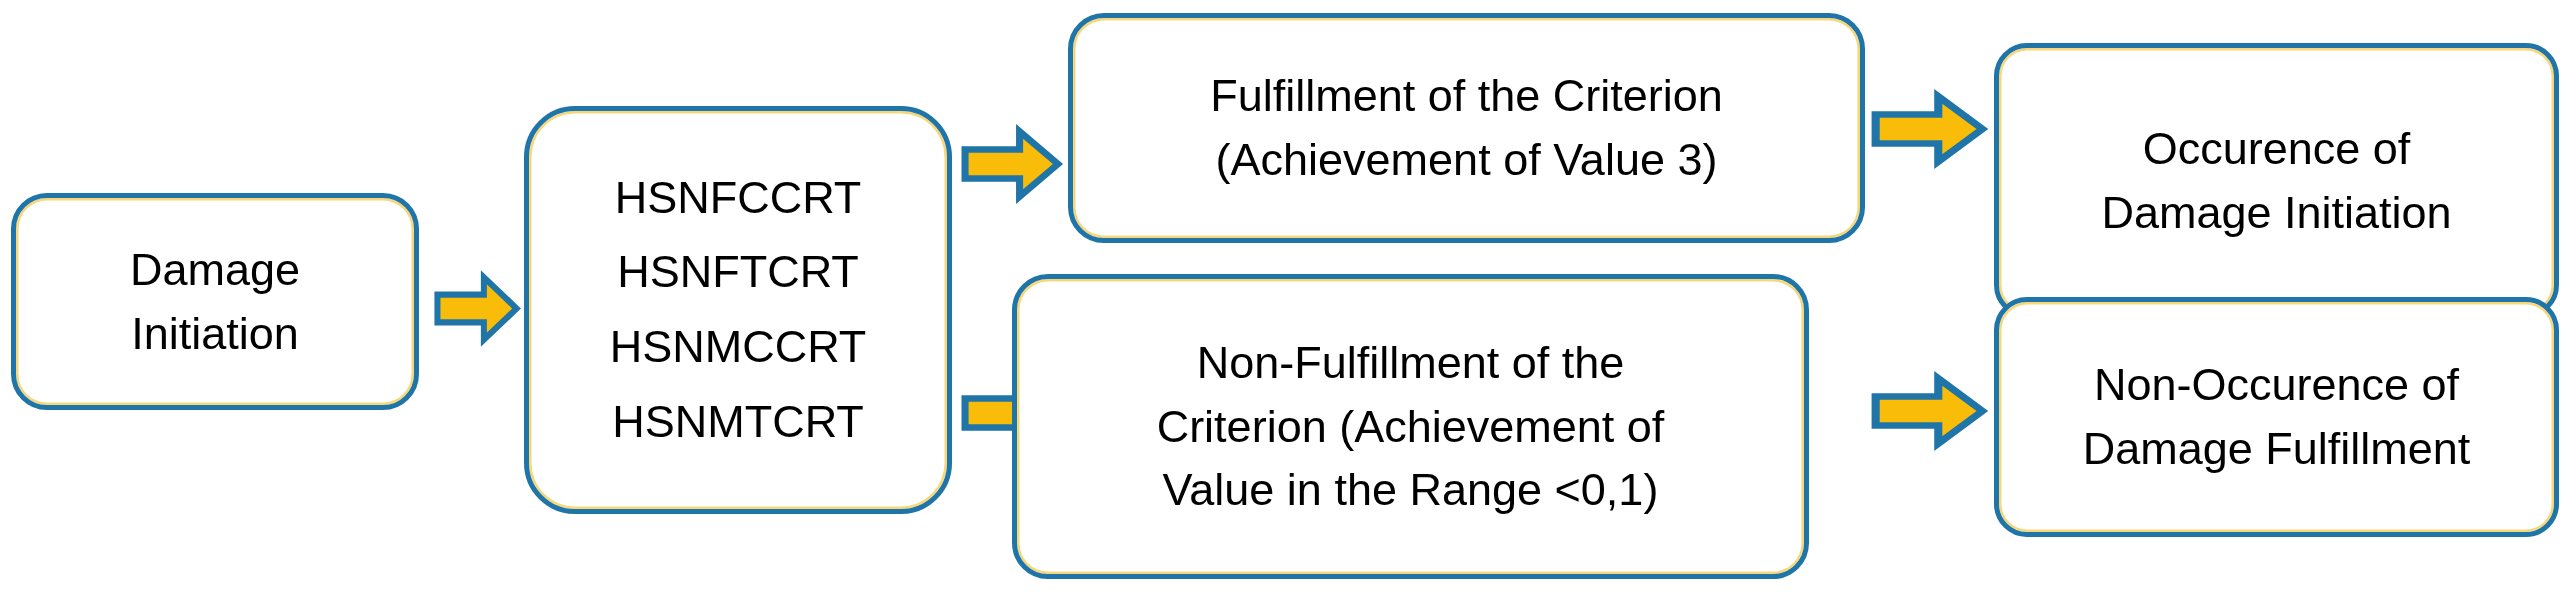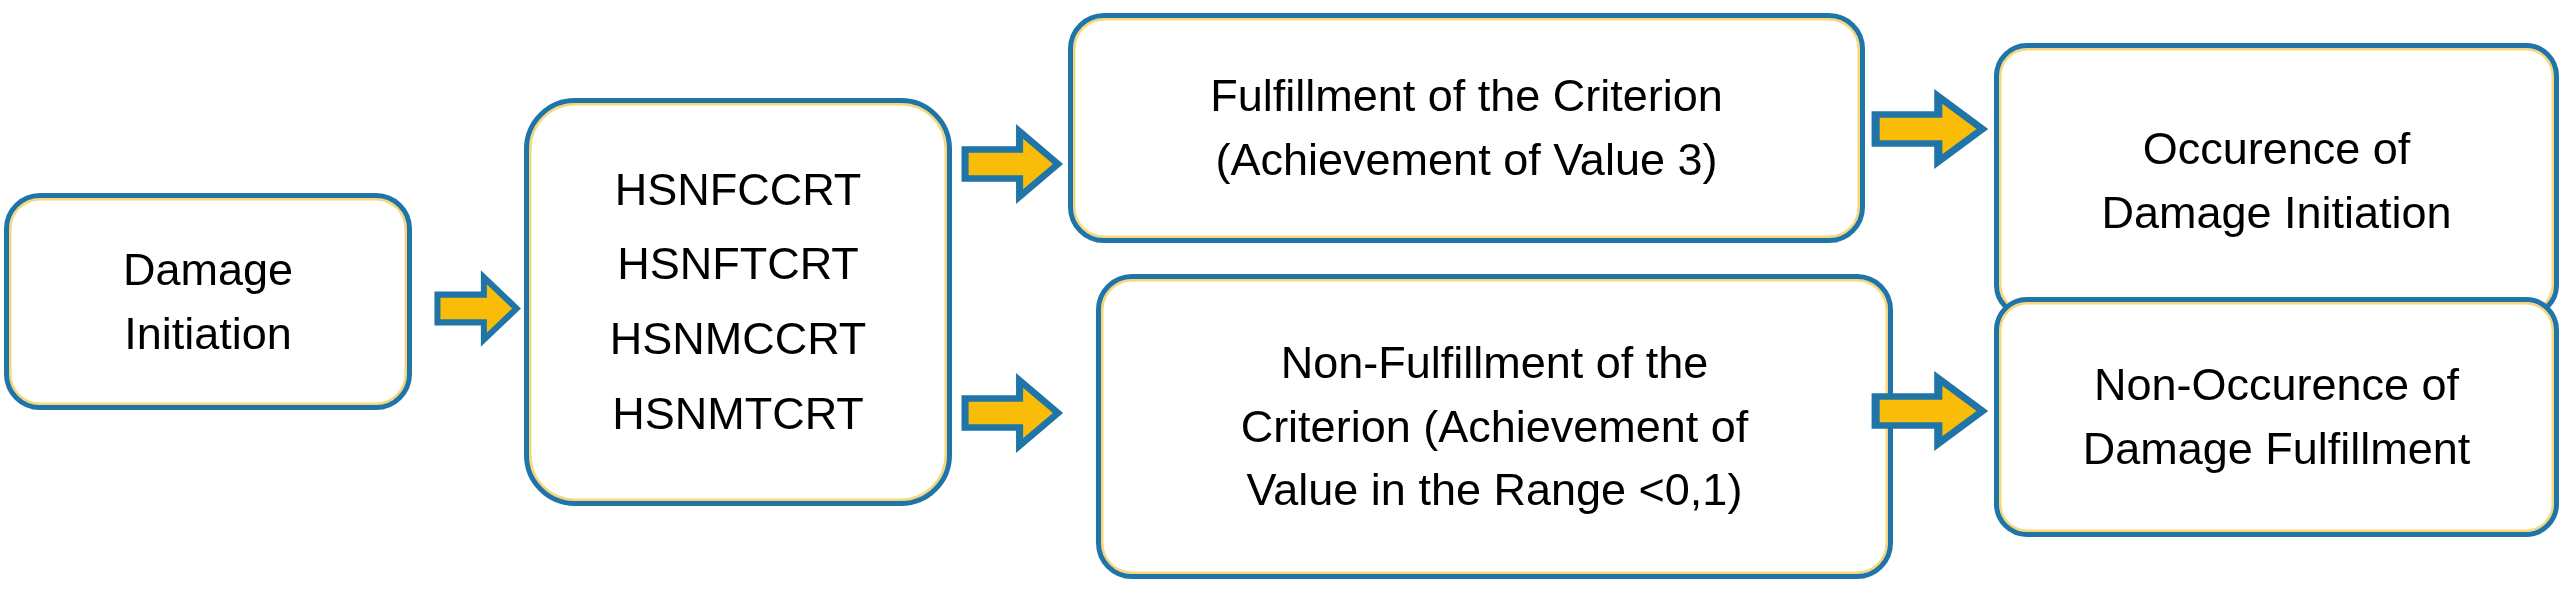--- a/index.html
+++ b/index.html
@@ -35,24 +35,24 @@
     box-shadow: inset 0 0 0 2.5px rgba(243,183,10,0.55);
   }
   .node .txt {
     display: block;
     width: 100%;
     padding: 0 15px;
     box-sizing: border-box;
     white-space: pre-line;
   }
 
-  #node-damage-initiation   { left: 4px;   top: 193px; width: 408px;  height: 217px; font-size: 45px; border-radius: 36px; }
-  #node-criteria-list       { left: 524px;  top: 98px; width: 428px;  height: 408px; font-size: 45px; border-radius: 51px; }
+  #node-damage-initiation   { left: 11px;   top: 193px; width: 408px;  height: 217px; font-size: 45px; border-radius: 36px; }
+  #node-criteria-list       { left: 524px;  top: 106px; width: 428px;  height: 408px; font-size: 45px; border-radius: 51px; }
   #node-fulfillment         { left: 1068px; top: 13.3px;  width: 797px;  height: 230px; font-size: 45px; border-radius: 36px; }
-  #node-non-fulfillment     { left: 1096px; top: 274px; width: 797px;  height: 305px; font-size: 45px; border-radius: 36px; }
+  #node-non-fulfillment     { left: 1012px; top: 274px; width: 797px;  height: 305px; font-size: 45px; border-radius: 36px; }
   #node-occurence           { left: 1994px; top: 43px;  width: 565px;  height: 275px; font-size: 45px; border-radius: 33px; }
   #node-non-occurence       { left: 1994px; top: 297px; width: 565px;  height: 240px; font-size: 45px; border-radius: 33px; }
 
   #node-criteria-list .txt  { line-height: 1.66; }
 
   
   .arrow {
     position: absolute;
     display: block;
   }

